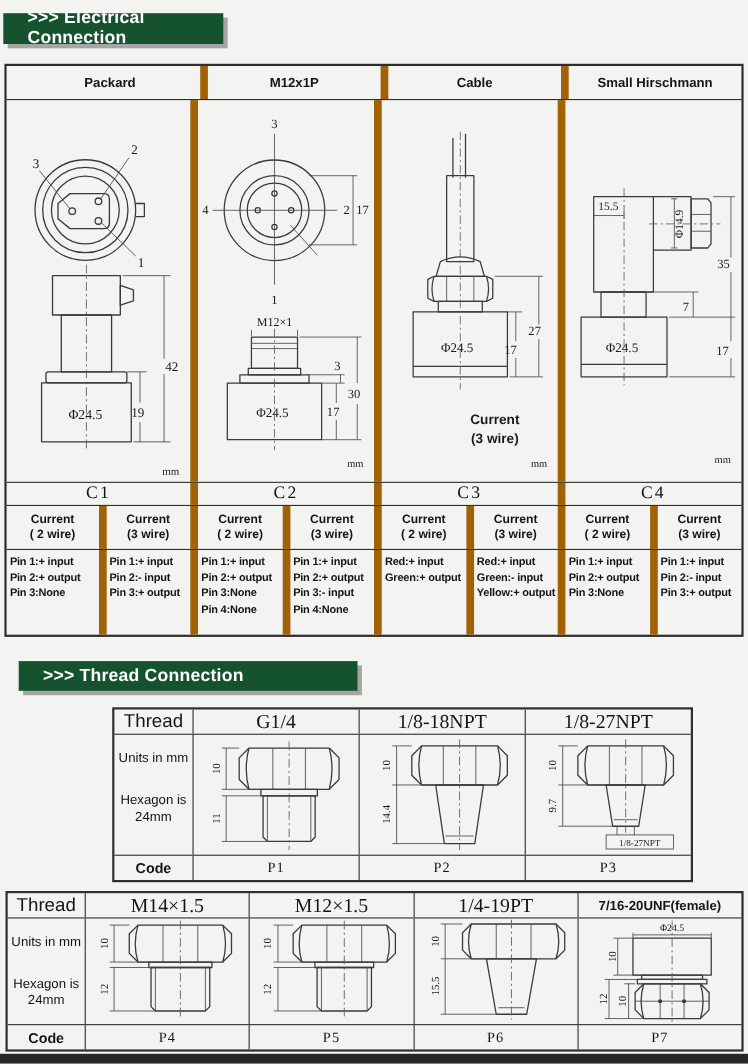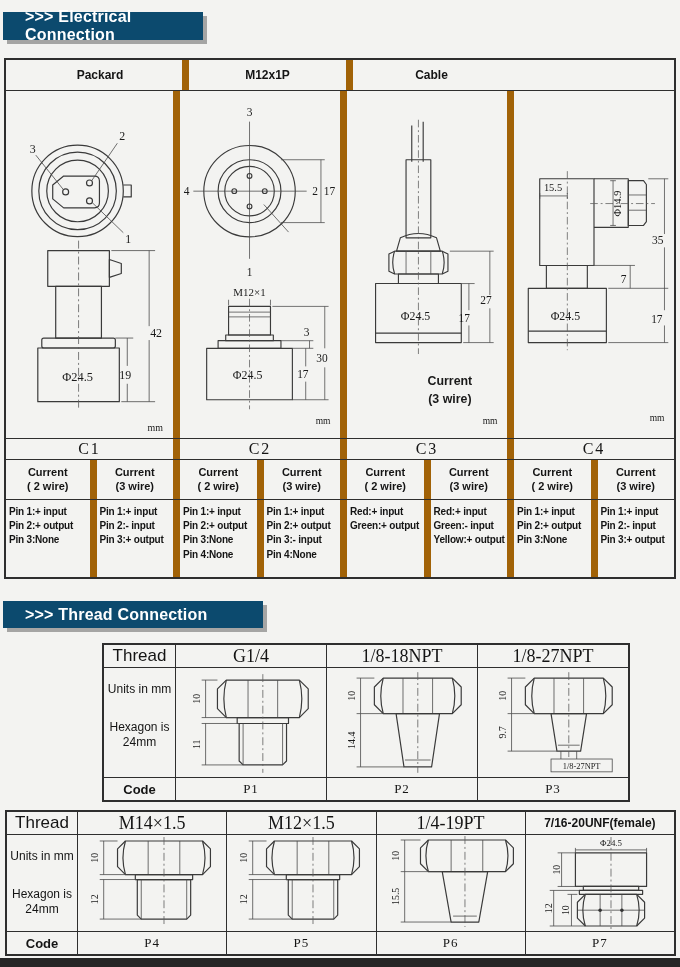--- a/index.html
+++ b/index.html
@@ -1,23 +1,23 @@
 <!DOCTYPE html>
 <html><head>
 <meta charset="utf-8">
 <style>
   * { margin:0; padding:0; box-sizing:border-box; }
   body { background:#d8d8d6; font-family:"Liberation Sans", sans-serif; }
   .page { position:relative; width:680px; height:967px; background:#f3f3f1; color:#141414; overflow:hidden; }
 
-  .banner { position:absolute; background:#0c4a6e; color:#ffffff; font-weight:bold;
+  .banner { position:absolute; background:#14532d; color:#ffffff; font-weight:bold;
             font-size:16px; padding-left:22px; display:flex; align-items:center;
             box-shadow:4px 4px 0 rgba(70,70,70,0.45); letter-spacing:0.2px; }
   .banner-electrical { left:3px; top:12px; width:200px; height:28px; }
-  .banner-thread { left:3px; top:601px; width:260px; height:27px; }
+  .banner-thread { left:17px; top:601px; width:308px; height:27px; }
 
   
   .etable { position:absolute; left:4px; top:58px; width:672px; border:2px solid #2e2e2e; }
   .erow { display:grid; grid-template-columns:repeat(4,1fr); }
   .erow8 { grid-template-columns:repeat(8,1fr); }
   .erow + .erow { border-top:1px solid #2e2e2e; }
   .ecell { min-width:0; }
   .ecell + .ecell { border-left:7px solid #a16207; }
   .ehead { height:30px;padding-left:12px; }
   .ehead .ecell { display:flex; align-items:center; justify-content:center;
@@ -76,20 +76,21 @@
 <div class="page">
 
   <div class="banner banner-electrical">&gt;&gt;&gt; Electrical Connection</div>
 
   <div class="etable">
 
     <div class="erow ehead">
       <div class="ecell">Packard</div>
       <div class="ecell">M12x1P</div>
       <div class="ecell">Cable</div>
+      <div class="ecell">Small Hirschmann</div>
     </div>
 
     <div class="erow ediag">
 
       <div class="ecell">
         <svg viewBox="0 0 168 348">
           <circle class="draw" cx="72" cy="100" r="46"></circle>
           <circle class="draw" cx="72" cy="100" r="39"></circle>
           <circle class="draw" cx="72" cy="100" r="31"></circle>
           <path class="draw" d="M118,94 h8 v12 h-8"></path>

